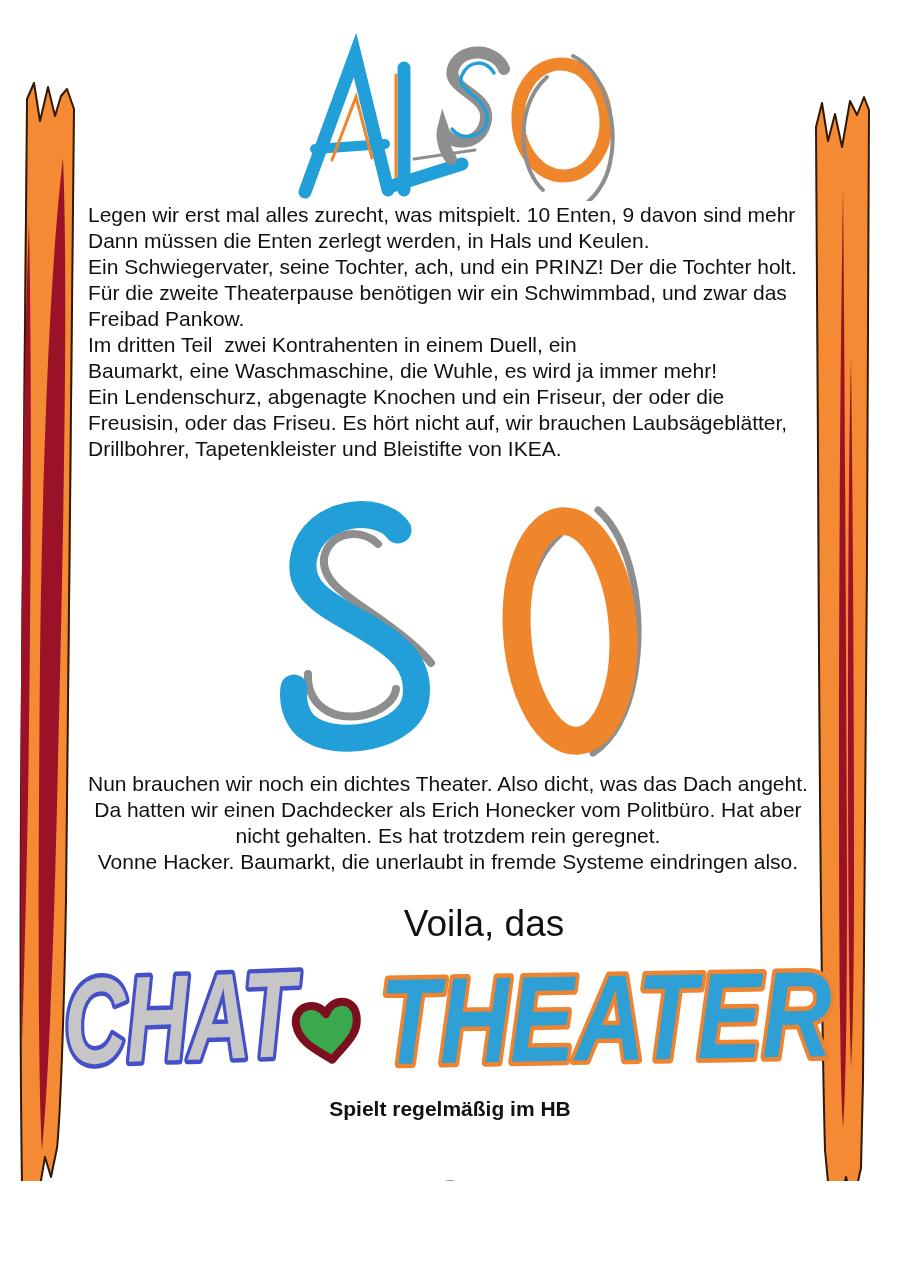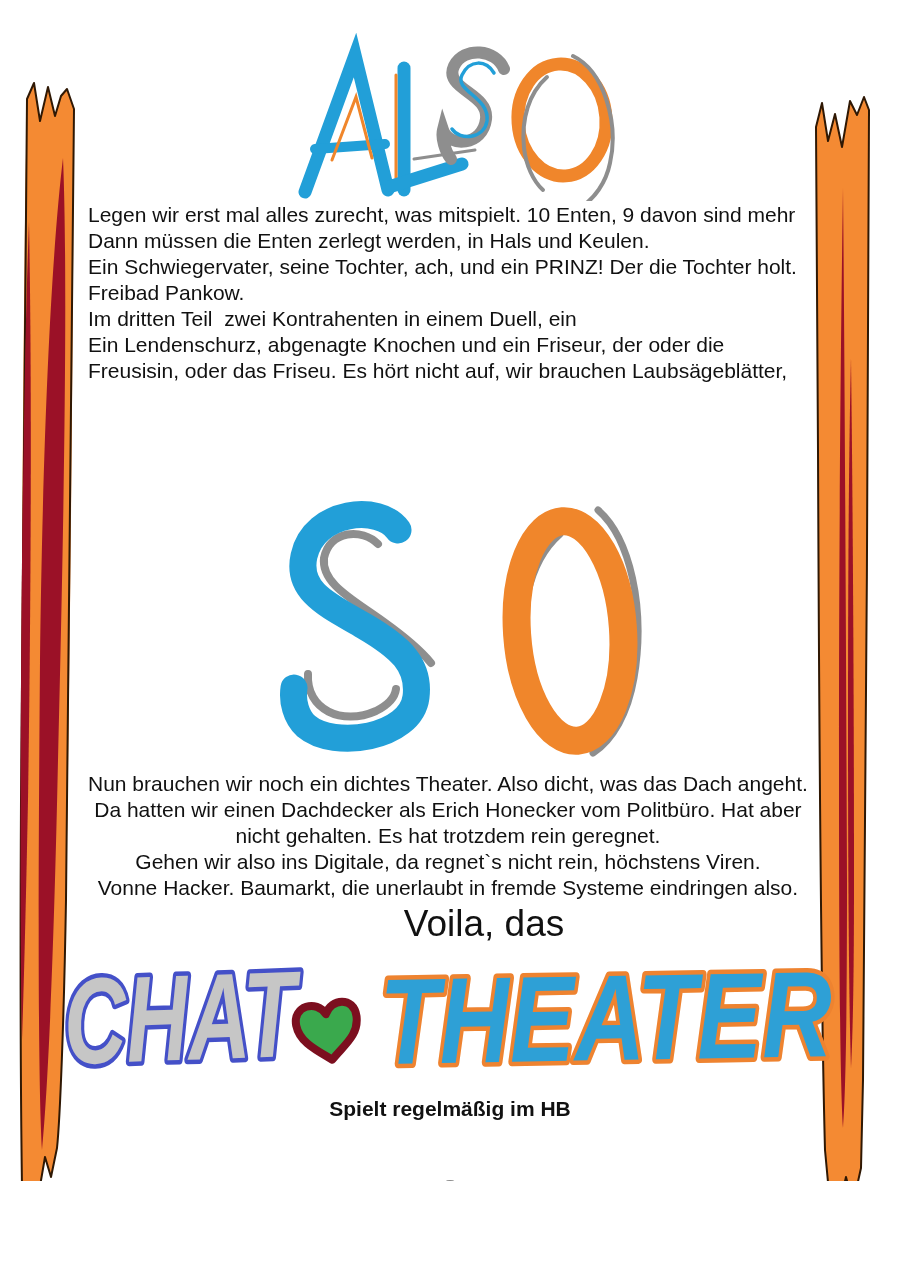--- a/index.html
+++ b/index.html
@@ -95,41 +95,43 @@
 
     <ellipse class="orange-stroke" stroke-width="13" cx="274" cy="87" rx="44" ry="56" transform="rotate(-4 274 87)"></ellipse>
     <path class="gray-stroke" stroke-width="4" d="M 285,23 C 316,38 331,90 322,130 C 318,150 306,166 293,174"></path>
     <path class="gray-stroke" stroke-width="4" d="M 259,44 C 241,60 233,86 236,115 C 238,132 245,148 255,157"></path>
   </svg>
 
   <div id="para1" class="abs body-text">
       <div class="tline">Legen wir erst mal alles zurecht, was mitspielt. 10 Enten, 9 davon sind mehr</div>
       <div class="tline">Dann müssen die Enten zerlegt werden, in Hals und Keulen.</div>
       <div class="tline">Ein Schwiegervater, seine Tochter, ach, und ein PRINZ! Der die Tochter holt.</div>
+      <div class="tline">Für die zweite Theaterpause benötigen wir ein Schwimmbad, und zwar das</div>
       <div class="tline">Freibad Pankow.</div>
       <div class="tline">Im dritten Teil  zwei Kontrahenten in einem Duell, ein</div>
+      <div class="tline">Baumarkt, eine Waschmaschine, die Wuhle, es wird ja immer mehr!</div>
       <div class="tline">Ein Lendenschurz, abgenagte Knochen und ein Friseur, der oder die</div>
       <div class="tline">Freusisin, oder das Friseu. Es hört nicht auf, wir brauchen Laubsägeblätter,</div>
+      <div class="tline">Drillbohrer, Tapetenkleister und Bleistifte von IKEA.</div>
     </div>
 
   <svg class="abs" style="left:268px;top:498px" width="380" height="266" viewBox="0 0 380 266">
     <title>SO</title>
     <path class="gray-stroke" stroke-width="8" d="M 110,46 C 94,30 62,32 56,60 C 53,86 86,102 116,124 C 141,142 155,155 163,165"></path>
     <path class="gray-stroke" stroke-width="8" d="M 40,176 C 38,212 74,228 108,213 C 120,207 127,199 128,191"></path>
     <path class="blue-stroke" stroke-width="27" d="M 130,32 C 112,6 46,12 36,58 C 28,94 62,108 96,128 C 132,149 152,167 148,199 C 143,240 66,252 38,228 C 28,219 24,203 26,190"></path>
     <path class="gray-stroke" stroke-width="7" d="M 330,12 C 362,40 378,110 366,180 C 360,215 345,242 325,255"></path>
     <path class="gray-stroke" stroke-width="7" d="M 292,36 C 260,64 250,118 258,170 C 262,198 274,222 292,238"></path>
     <ellipse class="orange-stroke" stroke-width="28" cx="302" cy="133" rx="53" ry="110" transform="rotate(-4 302 133)"></ellipse>
   </svg>
 
   <div id="para2" class="abs body-text">
       <div class="tline">Nun brauchen wir noch ein dichtes Theater. Also dicht, was das Dach angeht.</div>
       <div class="tline">Da hatten wir einen Dachdecker als Erich Honecker vom Politbüro. Hat aber</div>
       <div class="tline">nicht gehalten. Es hat trotzdem rein geregnet.</div>
-      <div class="tline">Gehen wir also ins Digitale, da regnet`s nicht rein, höchstens Viren.</div>
       <div class="tline">Vonne Hacker. Baumarkt, die unerlaubt in fremde Systeme eindringen also.</div>
     </div>
 
   <div id="voila" class="abs center">Voila, das</div>
 
   <svg class="abs" style="left:50px;top:956px" width="800" height="128" viewBox="0 0 800 128">
     <text class="logo-word logo-chat" x="14" y="104" textLength="232" lengthAdjust="spacingAndGlyphs" transform="rotate(-2 130 64)">CHAT</text>
     <path class="heart" transform="rotate(-8 278 73)" d="M 278,58 C 271,42 246,45 247,65 C 248,82 263,92 278,104 C 290,92 308,84 308,64 C 308,44 285,43 278,58 Z"></path>
     <text class="logo-word logo-theater" x="330" y="104" textLength="452" lengthAdjust="spacingAndGlyphs" transform="rotate(-1 556 64)">THEATER</text>
   </svg>

